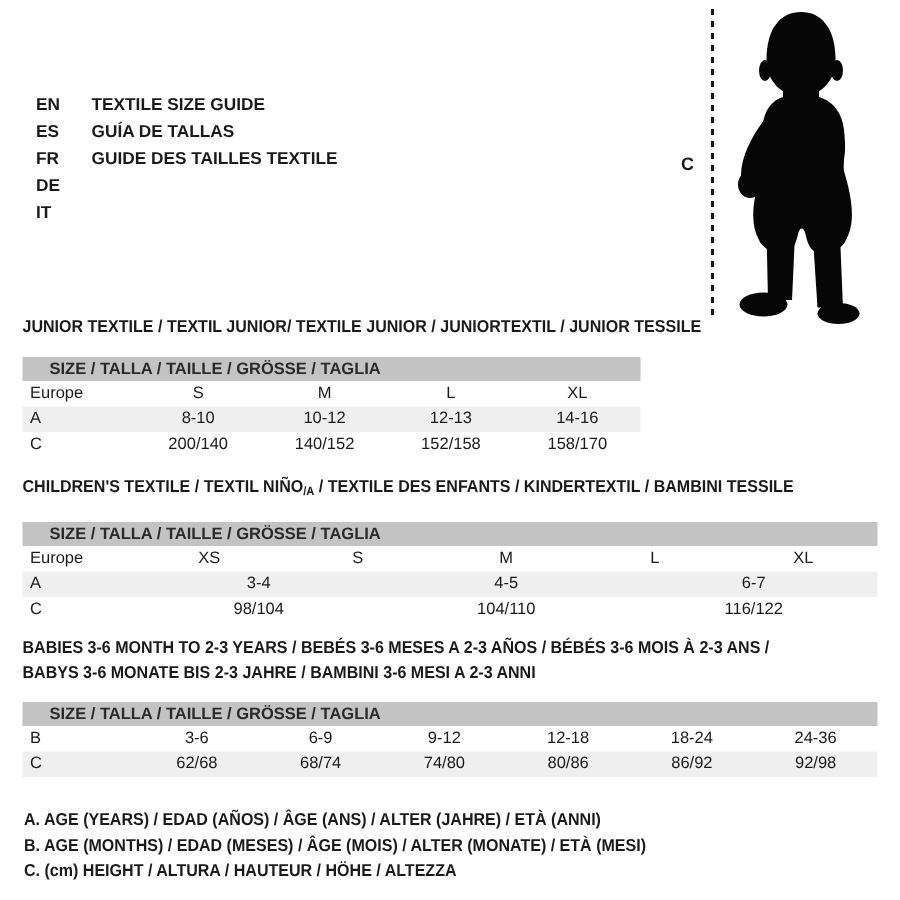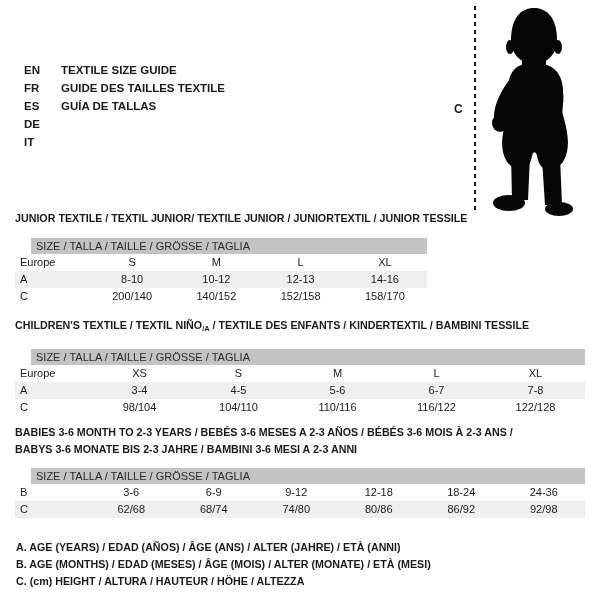--- a/index.html
+++ b/index.html
@@ -24,48 +24,48 @@
   
   .sec{position:absolute;left:15px;}
   .sec1{top:210px;width:412px;}
   .sec2{top:317px;width:570px;}
   .sec3{top:424px;width:570px;}
   .sec-title{font-size:11.5px;font-weight:bold;line-height:16px;white-space:nowrap;
              transform:scaleX(0.93);transform-origin:0 50%;}
   .sec3 .sec-title{line-height:17px;}
   .sub{font-size:8px;vertical-align:-2px;}
   .sizebar{margin-top:12px;background:#c3c3c3;height:16px;line-height:16px;
-           font-size:11px;font-weight:normal;padding-left:5px;color:#2a2a2a;
-           white-space:nowrap;overflow:hidden;margin-left:16px;}
+           font-size:11px;font-weight:bold;padding-left:18px;color:#2a2a2a;
+           white-space:nowrap;overflow:hidden;}
   .sec3 .sizebar{margin-top:10px;}
   .t-body .t-row{display:flex;height:17px;line-height:17px;font-size:11px;font-weight:normal;}
   .t-body .t-row:nth-child(even){background:#efefef;}
   .t-label{width:70px;flex:0 0 70px;padding-left:5px;}
   .t-cell{flex:1;text-align:center;}
 
   
   .legend{left:16px;top:539px;}
   .legend-line{font-size:11.5px;font-weight:bold;line-height:17px;white-space:nowrap;
                transform:scaleX(0.93);transform-origin:0 50%;}
 </style>
 </head>
 <body>
 
 <div class="abs langs">
   <div class="lang-row">
     <span class="lang-code">EN</span>
     <span>TEXTILE SIZE GUIDE</span>
   </div>
   <div class="lang-row">
+    <span class="lang-code">ES</span>
+    <span>GUÍA DE TALLAS</span>
+  </div>
+  <div class="lang-row">
     <span class="lang-code">FR</span>
     <span>GUIDE DES TAILLES TEXTILE</span>
-  </div>
-  <div class="lang-row">
-    <span class="lang-code">ES</span>
-    <span>GUÍA DE TALLAS</span>
   </div>
   <div class="lang-row">
     <span class="lang-code">DE</span>
   </div>
   <div class="lang-row">
     <span class="lang-code">IT</span>
   </div>
 </div>
 
 <div class="abs figure">
@@ -128,31 +128,27 @@
       <span class="t-cell">XS</span>
       <span class="t-cell">S</span>
       <span class="t-cell">M</span>
       <span class="t-cell">L</span>
       <span class="t-cell">XL</span>
     </div>
     <div class="t-row">
       <span class="t-label">A</span>
       <span class="t-cell">3-4</span>
       <span class="t-cell">4-5</span>
-      <span class="t-cell">5-6</span>
       <span class="t-cell">6-7</span>
-      <span class="t-cell">7-8</span>
     </div>
     <div class="t-row">
       <span class="t-label">C</span>
       <span class="t-cell">98/104</span>
       <span class="t-cell">104/110</span>
-      <span class="t-cell">110/116</span>
       <span class="t-cell">116/122</span>
-      <span class="t-cell">122/128</span>
     </div>
   </div>
 </div>
 
 <div class="abs sec sec3">
   <div class="sec-title">BABIES 3-6 MONTH TO 2-3 YEARS / BEBÉS 3-6 MESES A 2-3 AÑOS / BÉBÉS 3-6 MOIS À 2-3 ANS /</div>
   <div class="sec-title">BABYS 3-6 MONATE BIS 2-3 JAHRE / BAMBINI 3-6 MESI A 2-3 ANNI</div>
   <div class="sizebar">SIZE / TALLA / TAILLE / GRÖSSE / TAGLIA</div>
   <div class="t-body">
     <div class="t-row">

